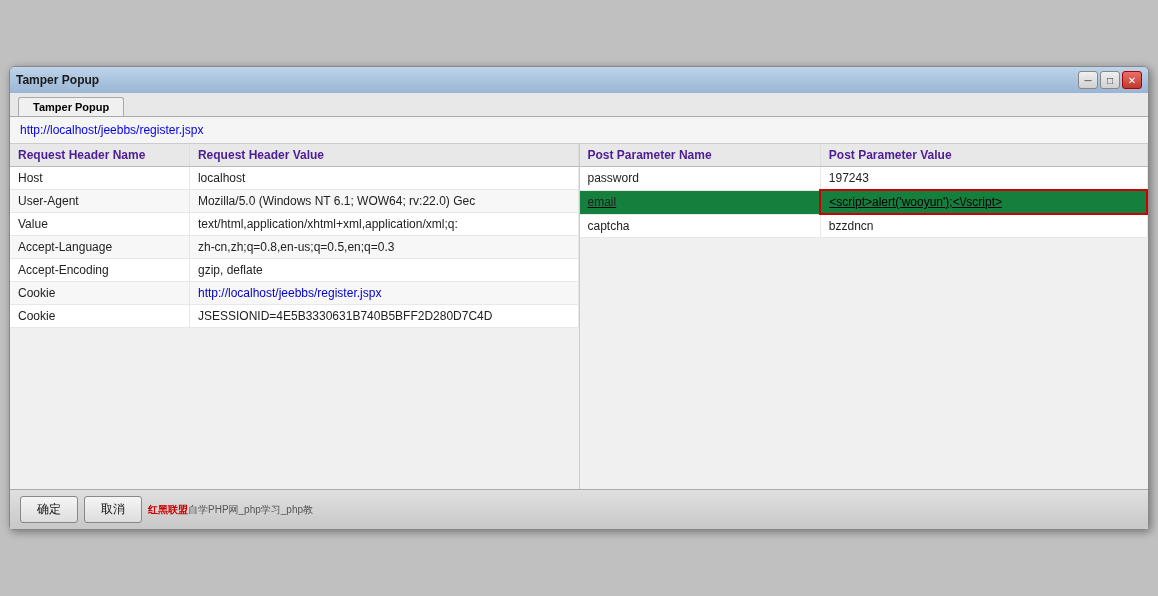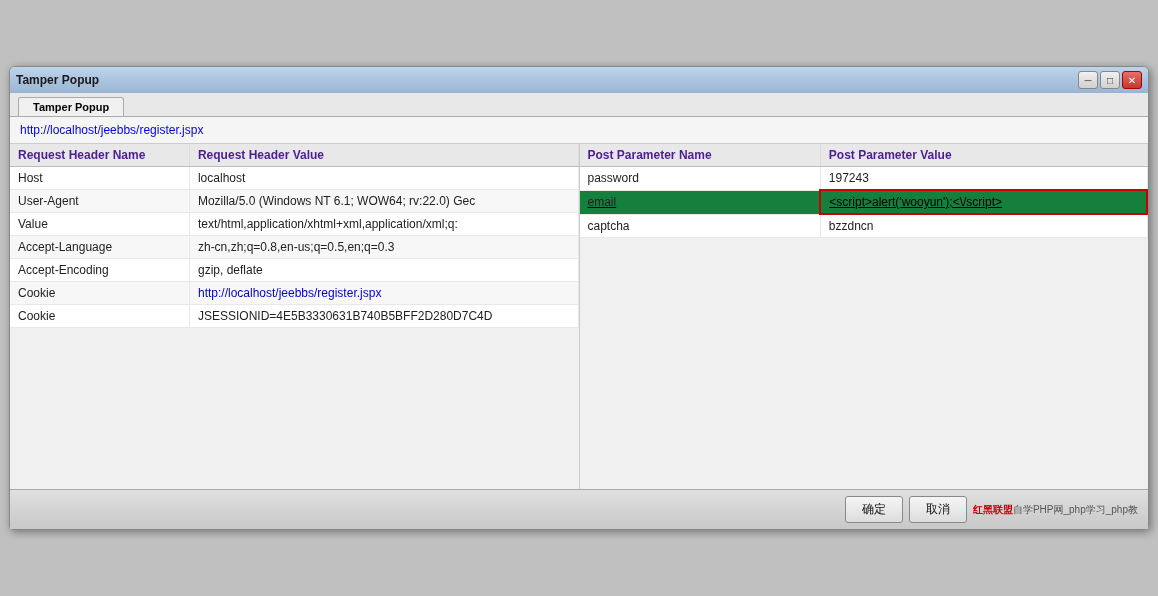--- a/index.html
+++ b/index.html
@@ -149,21 +149,20 @@
     .panel-table tbody td.red-border {
       border: 2px solid #cc0000 !important;
       color: #000;
     }
     .bottom-bar {
       height: 40px;
       background: linear-gradient(to bottom, #e0e0e0, #c8c8c8);
       border-top: 1px solid #aaa;
       display: flex;
       align-items: center;
-      justify-content: flex-end;
       padding: 16px 10px;
       gap: 6px;
     }
     .bottom-btn {
       padding: 4px 16px;
       border: 1px solid #888;
       border-radius: 3px;
       background: linear-gradient(to bottom, #f5f5f5, #ddd);
       font-size: 12px;
       cursor: pointer;

